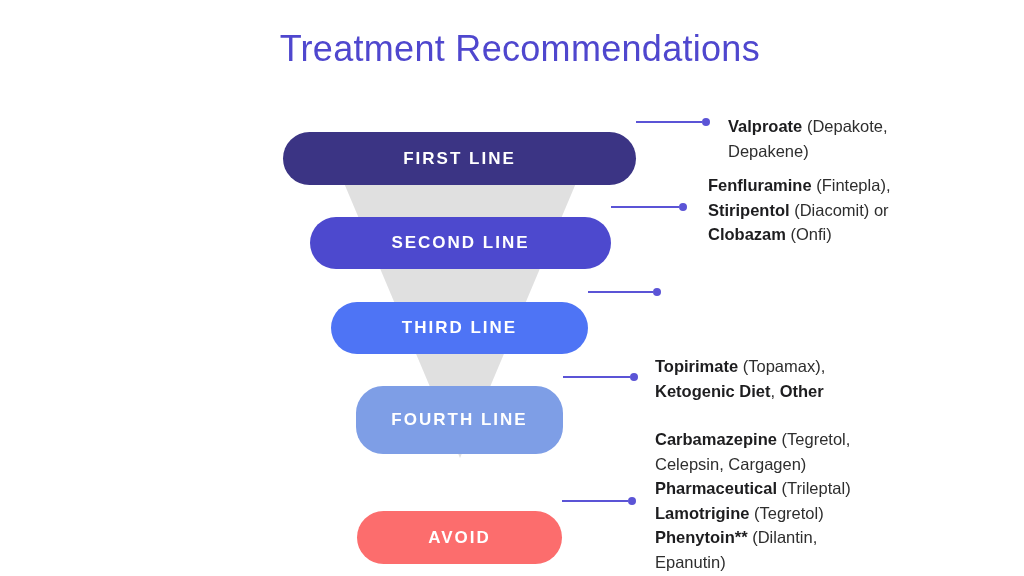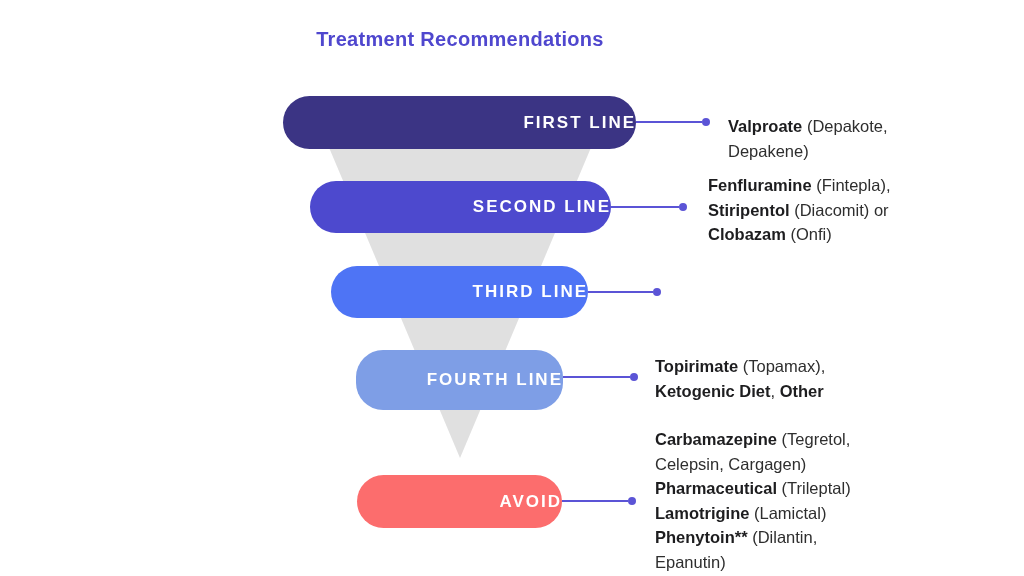--- a/index.html
+++ b/index.html
@@ -1,36 +1,37 @@
 <!DOCTYPE html>
 <html><head>
 <meta charset="utf-8">
 <style>
   html,body{margin:0;padding:0;background:#fff;}
   .canvas{
     position:relative;width:1024px;height:576px;background:#ffffff;
     font-family:"Liberation Sans",sans-serif;overflow:hidden;
   }
   .title{
-    position:absolute;left:160px;top:28px;width:600px;text-align:center;
-    font-size:20px;font-weight:bold;letter-spacing:.3px;
+    position:absolute;left:160px;top:28px;width:600px;text-align:right;
+    font-size:36px;font-weight:normal;letter-spacing:.3px;
   }
   .triangle{
     position:absolute;left:325px;top:138px;width:270px;height:320px;
     clip-path:polygon(0 0,100% 0,50% 100%);
   }
   .pill{
     position:absolute;border-radius:27px;display:flex;align-items:center;
-    justify-content:flex-end;color:#fff;font-weight:bold;font-size:17px;
+    justify-content:center;color:#fff;font-weight:bold;font-size:17px;
     letter-spacing:2px;
+    margin-top:36px;
   }
   .pill-0{left:283px;top:96px;width:353px;height:53px;}
   .pill-1{left:310px;top:181px;width:301px;height:52px;}
   .pill-2{left:331px;top:266px;width:257px;height:52px;}
-  .pill-3{left:356px;top:350px;width:207px;height:60px;}
+  .pill-3{left:356px;top:350px;width:207px;height:68px;}
   .pill-4{left:357px;top:475px;width:205px;height:53px;}
   .connector{position:absolute;height:2px;}
   .connector .dot{
     position:absolute;right:-8px;top:-3px;width:8px;height:8px;
     border-radius:50%;background:inherit;
   }
   .c-0{left:636px;top:121px;width:66px;}
   .c-1{left:611px;top:206px;width:68px;}
   .c-2{left:588px;top:291px;width:65px;}
   .c-3{left:563px;top:376px;width:67px;}
@@ -92,17 +93,17 @@
 
   <div class="pill pill-4" style="background: rgb(252, 109, 109);">
     <span>AVOID</span>
   </div>
   <div class="connector c-4" style="background: rgb(91, 84, 214);">
     <span class="dot"></span>
   </div>
   <div class="treatment t-4"><b>Carbamazepine</b><span> (Tegretol,
 Celepsin, Cargagen)
 </span><b>Pharmaceutical</b><span> (Trileptal)
-</span><b>Lamotrigine</b><span> (Lamictal)
+</span><b>Lamotrigine</b><span> (Tegretol)
 </span><b>Phenytoin**</b><span> (Dilantin,
 Epanutin)</span></div>
 
 </div>
 
 </body></html>

